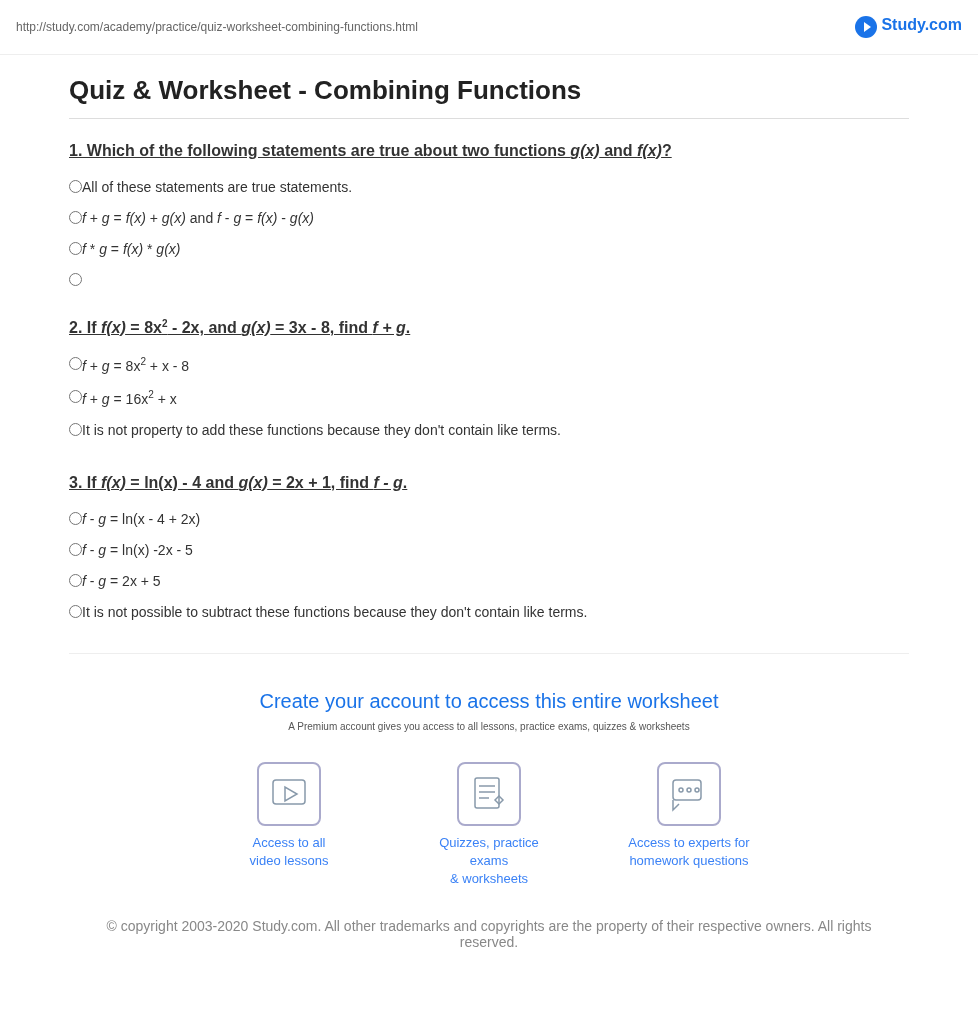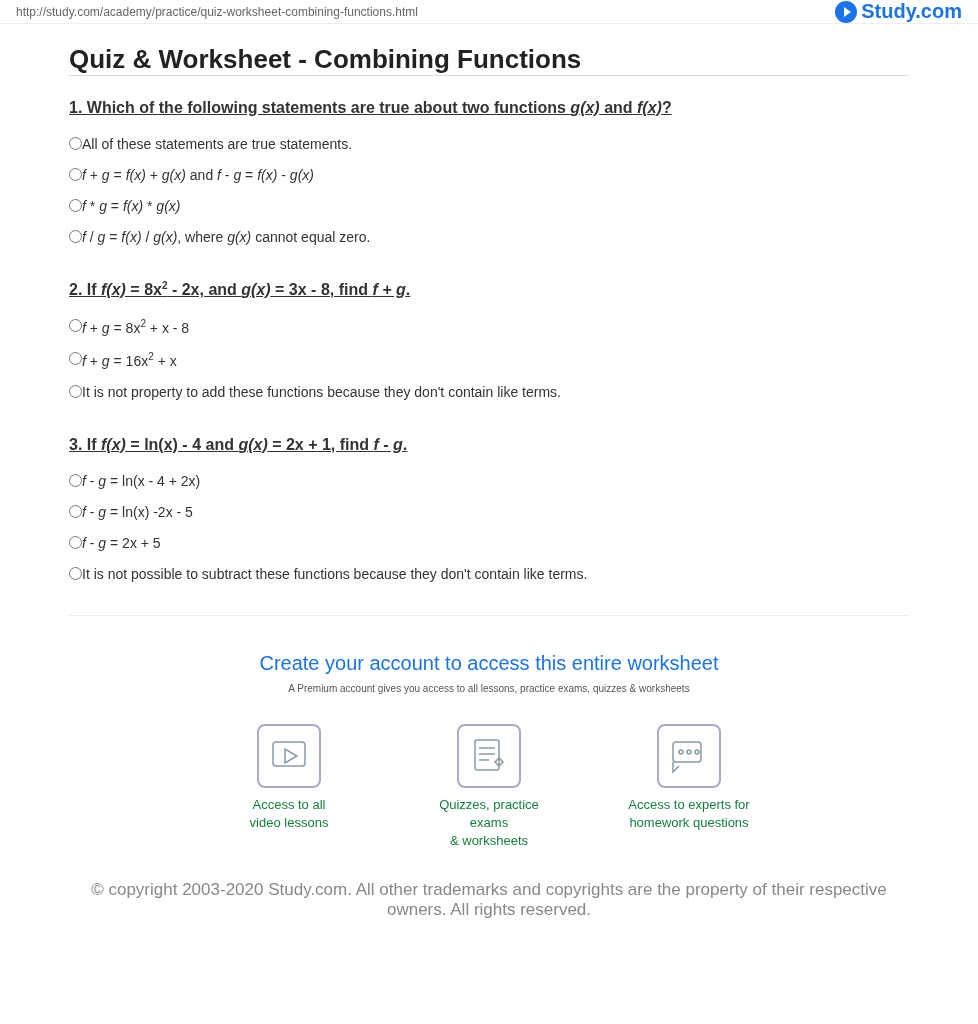--- a/index.html
+++ b/index.html
@@ -6,33 +6,33 @@
     body {
       font-family: Arial, sans-serif;
       background: #fff;
       color: #333;
       font-size: 15px;
     }
     .top-bar {
       display: flex;
       justify-content: space-between;
       align-items: center;
-      padding: 0 16px;
+      padding: 16px 16px;
       border-bottom: 1px solid #eee;
       font-size: 12px;
       color: #666;
       gap: 39px;
     }
     .logo {
       display: flex;
-      align-items: center;
+      align-items: flex-start;
       gap: 4px;
       color: #1a73e8;
       font-weight: bold;
-      font-size: 20px;
+      font-size: 16px;
     }
     .logo-play {
       width: 22px;
       height: 22px;
       border-radius: 50%;
       background: #1a73e8;
       display: flex;
       align-items: center;
       justify-content: center;
     }
@@ -46,21 +46,21 @@
     .main-content {
       max-width: 900px;
       margin: 0 auto;
       padding: 20px 30px 40px;
     }
     h1 {
       font-size: 26px;
       font-weight: bold;
       color: #222;
       margin-bottom: 20px;
-      padding-bottom: 0;
+      padding-bottom: 12px;
       border-bottom: 1px solid #ddd;
     }
     .question-block {
       margin-bottom: 30px;
     }
     .question-title {
       font-size: 16px;
       font-weight: bold;
       margin-bottom: 14px;
       line-height: 1.5;
@@ -124,26 +124,26 @@
       width: 64px;
       height: 64px;
       border: 2px solid #aac;
       border-radius: 8px;
       display: flex;
       align-items: center;
       justify-content: center;
     }
     .feature-text {
       font-size: 13px;
-      color: #15803d;
+      color: #3b82f6;
       text-align: center;
       line-height: 1.4;
     }
     .footer-text {
-      font-size: 17px;
+      font-size: 14px;
       color: #888;
       text-align: center;
       margin-top: 20px;
     }
     svg {
       fill: none;
       stroke: #889;
       stroke-width: 1.5;
     }
   </style>
@@ -172,21 +172,20 @@
     <div class="option">
       <input type="radio" name="q1" style="">
       <label><em>f</em> + <em>g</em> = <em>f(x)</em> + <em>g(x)</em> and <em>f</em> - <em>g</em> = <em>f(x)</em> - <em>g(x)</em></label>
     </div>
     <div class="option">
       <input type="radio" name="q1" style="">
       <label><em>f</em> * <em>g</em> = <em>f(x)</em> * <em>g(x)</em></label>
     </div>
     <div class="option">
       <input type="radio" name="q1" style="">
-      <label><em>f</em> / <em>g</em> = <em>f(x)</em> / <em>g(x)</em>, where <em>g(x)</em> cannot equal zero.</label>
     </div>
   </div>
 
   <div class="question-block">
     <div class="question-title">
       2. If <em>f(x)</em> = 8x<sup>2</sup> - 2x, and <em>g(x)</em> = 3x - 8, find <em>f + g</em>.
     </div>
     <div class="option">
       <input type="radio" name="q2" style="">
       <label><em>f</em> + <em>g</em> = 8x<sup>2</sup> + x - 8</label>

